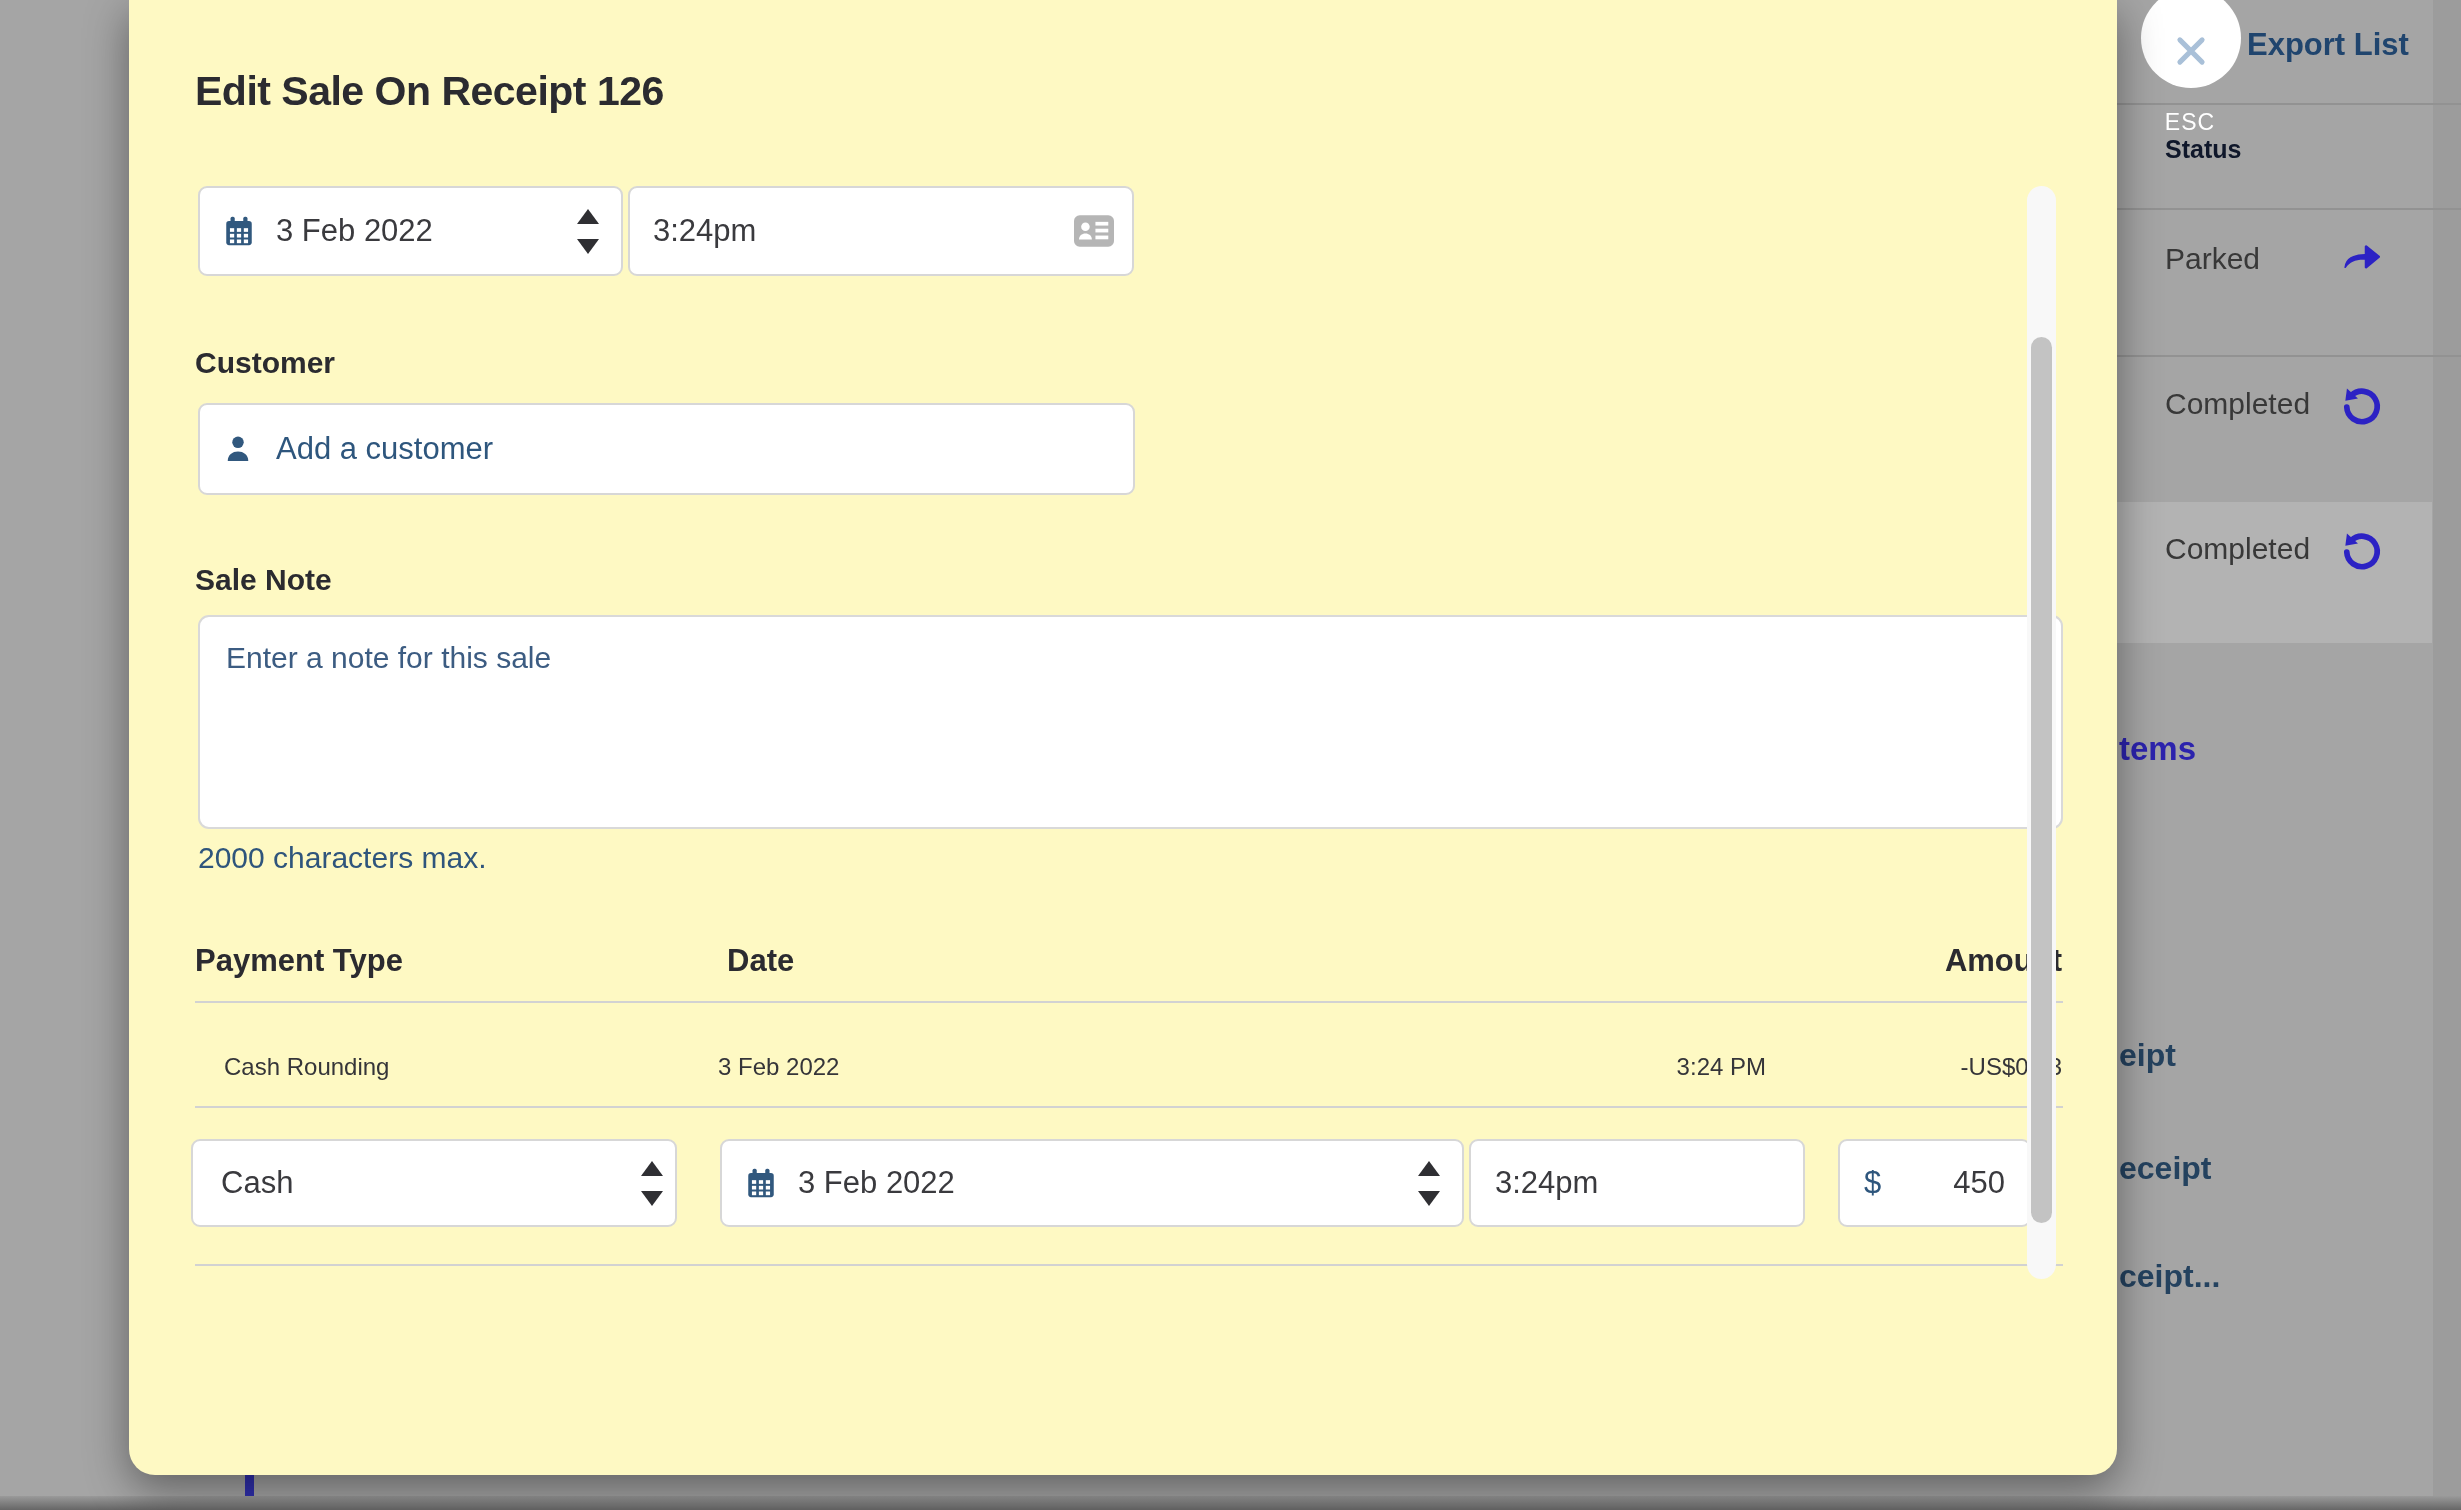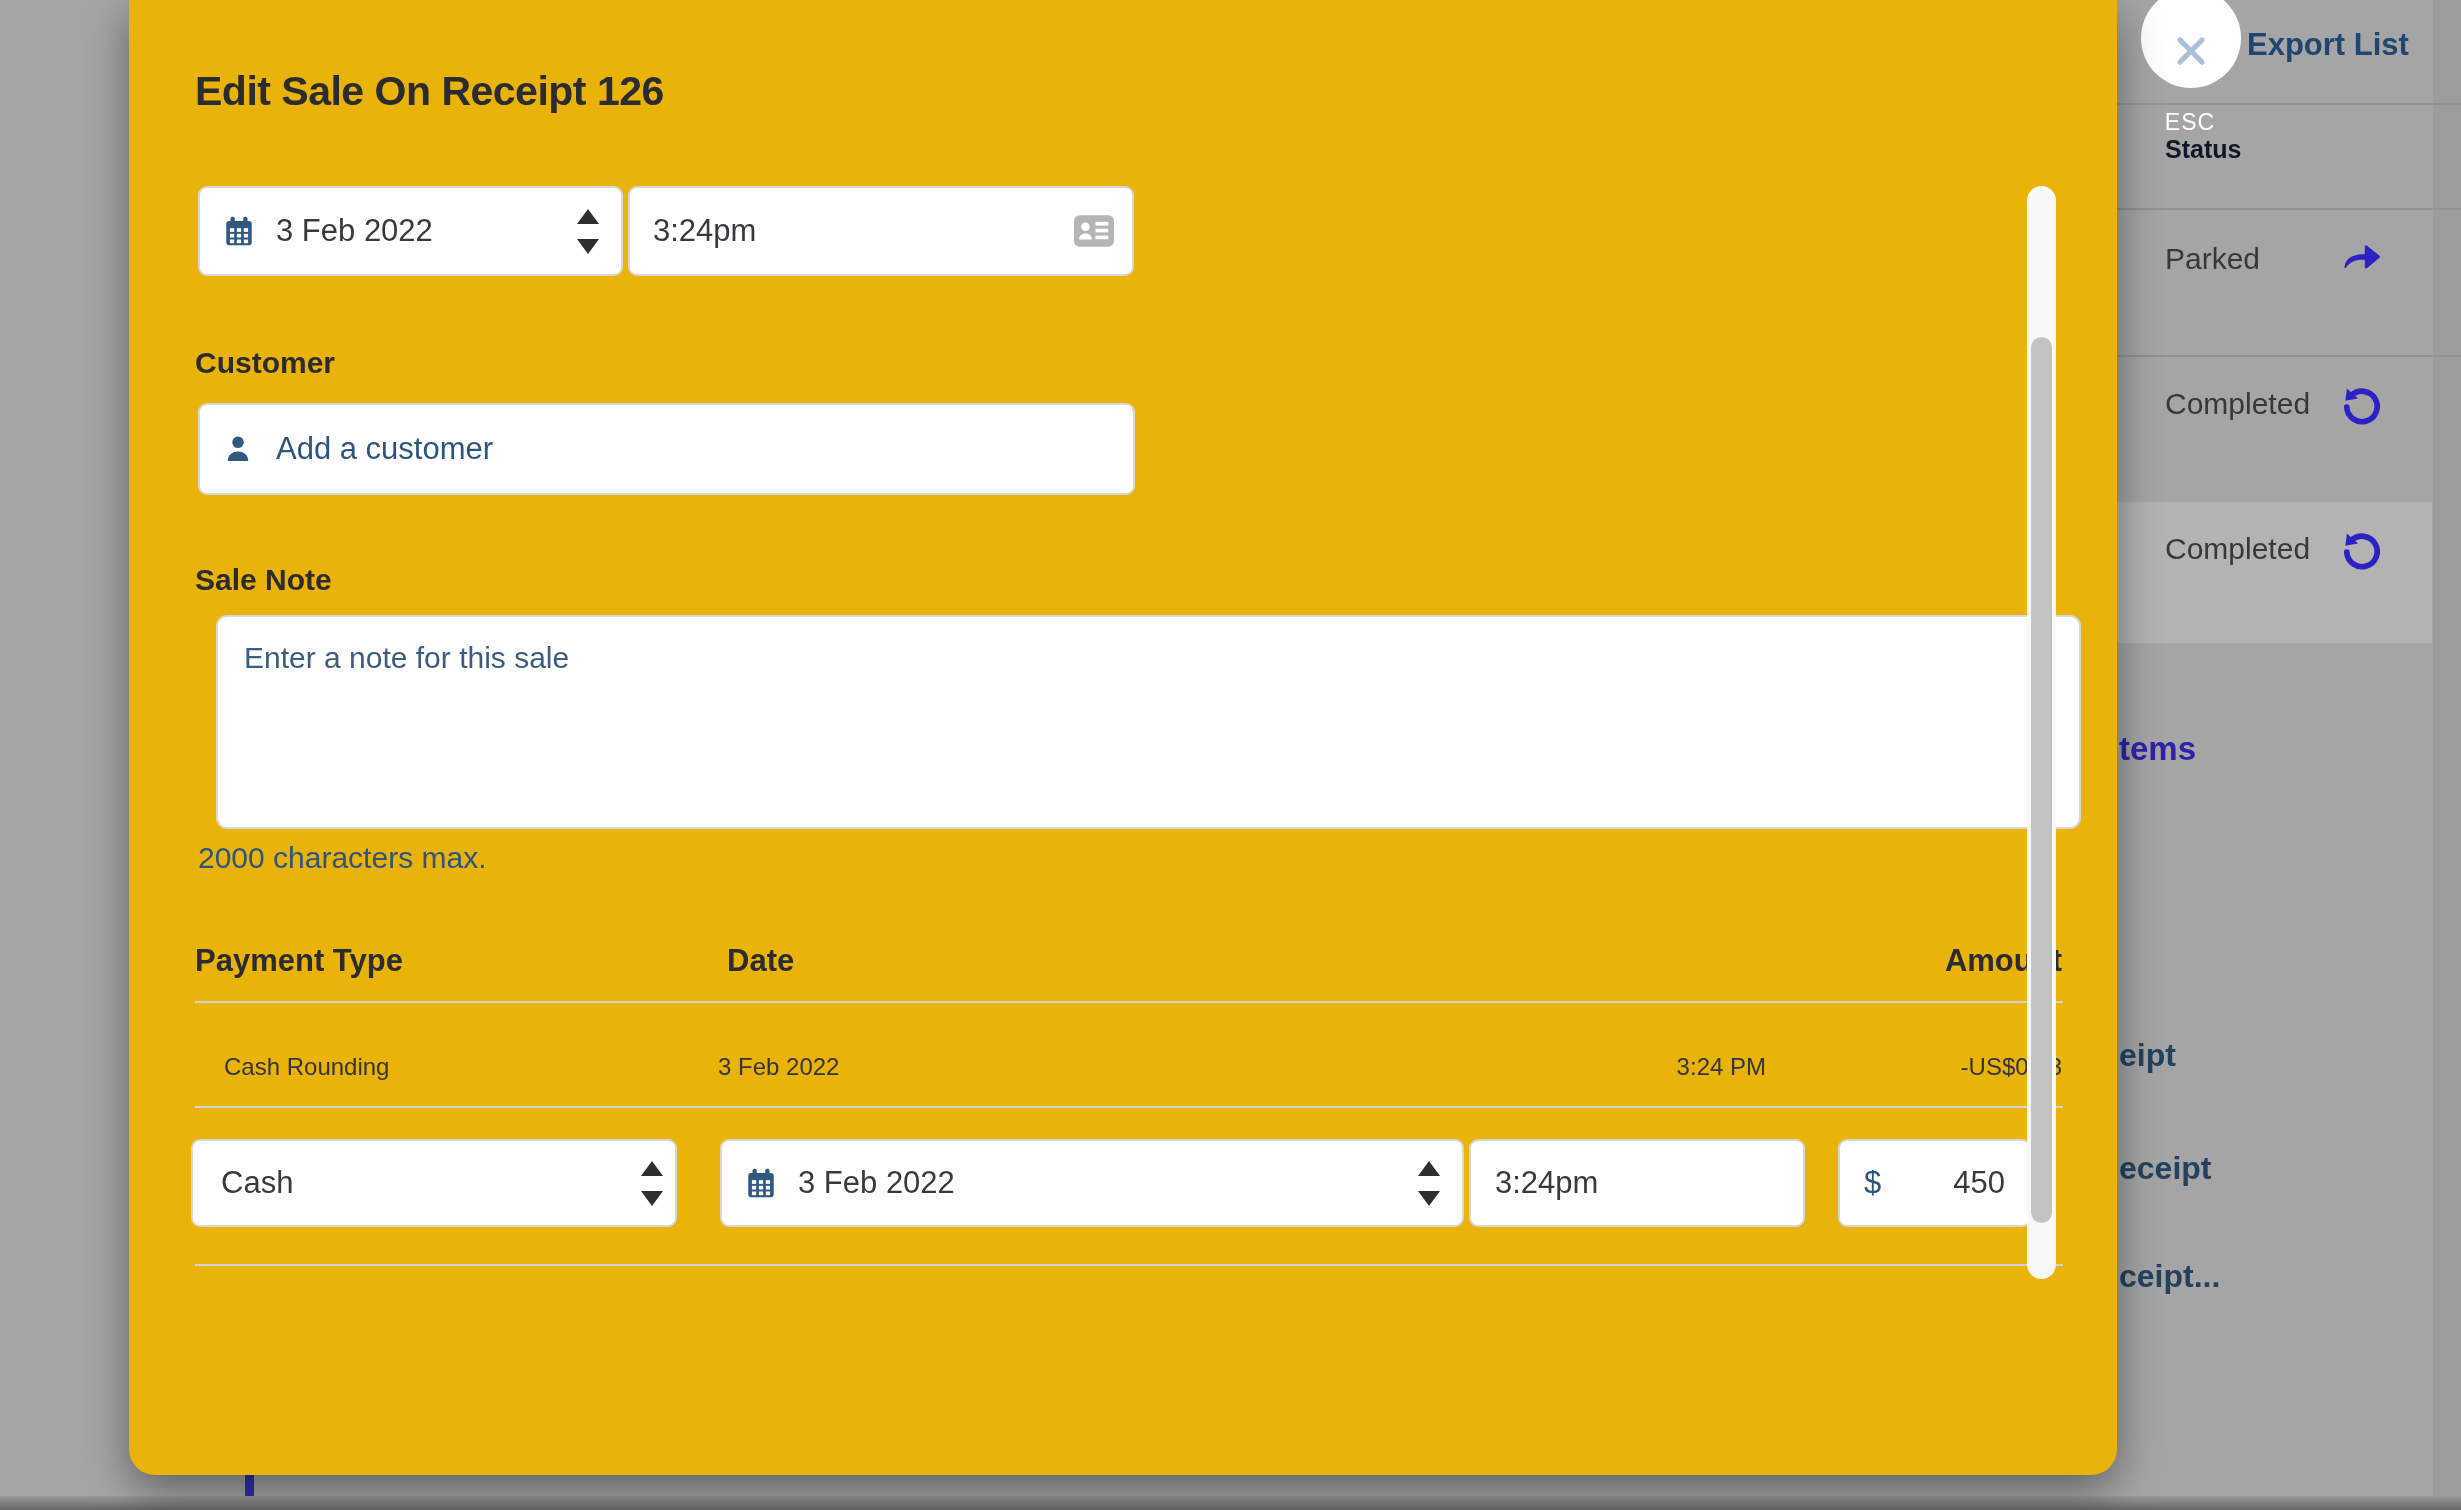--- a/index.html
+++ b/index.html
@@ -27,40 +27,40 @@
   .bg-row-icon{left:2340px;cursor:pointer;}
   .bg-row-highlight{left:2117px;top:502px;width:315px;height:141px;background:#b3b3b3;}
   .bg-link{left:2119px;font-weight:700;color:#24425f;cursor:pointer;font-size:32px;}
   .bg-link.indigo{color:#2c23ad;font-size:33px;}
   .bottom-edge{left:0;top:1496px;width:2462px;height:14px;
     background:linear-gradient(#9a9a9a,#666666);}
   .bottom-tick{left:245px;top:1475px;width:9px;height:36px;background:#3030b0;}
 
   
   .modal{
-    left:129px;top:0;width:1988px;height:1475px;background:#eab308;
+    left:129px;top:0;width:1988px;height:1475px;background:#fef9c3;
     border-radius:0 0 26px 26px;box-shadow:0 14px 44px rgba(0,0,0,.42);
   }
   .m-title{left:66px;top:68px;font-size:41px;font-weight:700;color:#2b2b30;letter-spacing:-0.5px;}
   .field-label{font-size:30px;font-weight:700;color:#2b2b30;}
 
   .inputbox{
     background:#fff;border:2px solid #d7d7d7;border-radius:9px;
     display:flex;align-items:center;box-sizing:border-box;cursor:text;
   }
   .inputbox .txt{font-size:31px;color:#3a3a3e;}
   .blue-txt{color:#2e567d !important;}
   .stepper{display:flex;flex-direction:column;gap:15px;margin-left:auto;cursor:pointer;}
   .tri-up{width:0;height:0;border-left:11px solid transparent;border-right:11px solid transparent;
     border-bottom:15px solid #2f2f33;}
   .tri-down{width:0;height:0;border-left:11px solid transparent;border-right:11px solid transparent;
     border-top:15px solid #2f2f33;}
 
   .note-area{
-    left:87px;top:615px;width:1865px;height:214px;box-sizing:border-box;
+    left:69px;top:615px;width:1865px;height:214px;box-sizing:border-box;
     border:2px solid #d9d9d9;border-radius:11px;padding:24px 26px;
     font-family:"Liberation Sans",sans-serif;font-size:30px;color:#3a3a3e;resize:none;outline:none;
   }
   .note-area::placeholder{color:#3c5c82;opacity:1;}
   .helper-text{left:69px;top:841px;font-size:30px;color:#2f557c;}
 
   .th{font-size:31px;font-weight:700;color:#2b2b30;}
   .td{font-size:24px;color:#353539;}
   .m-divider{left:66px;width:1868px;height:2px;background:#d2d2d2;}
 

